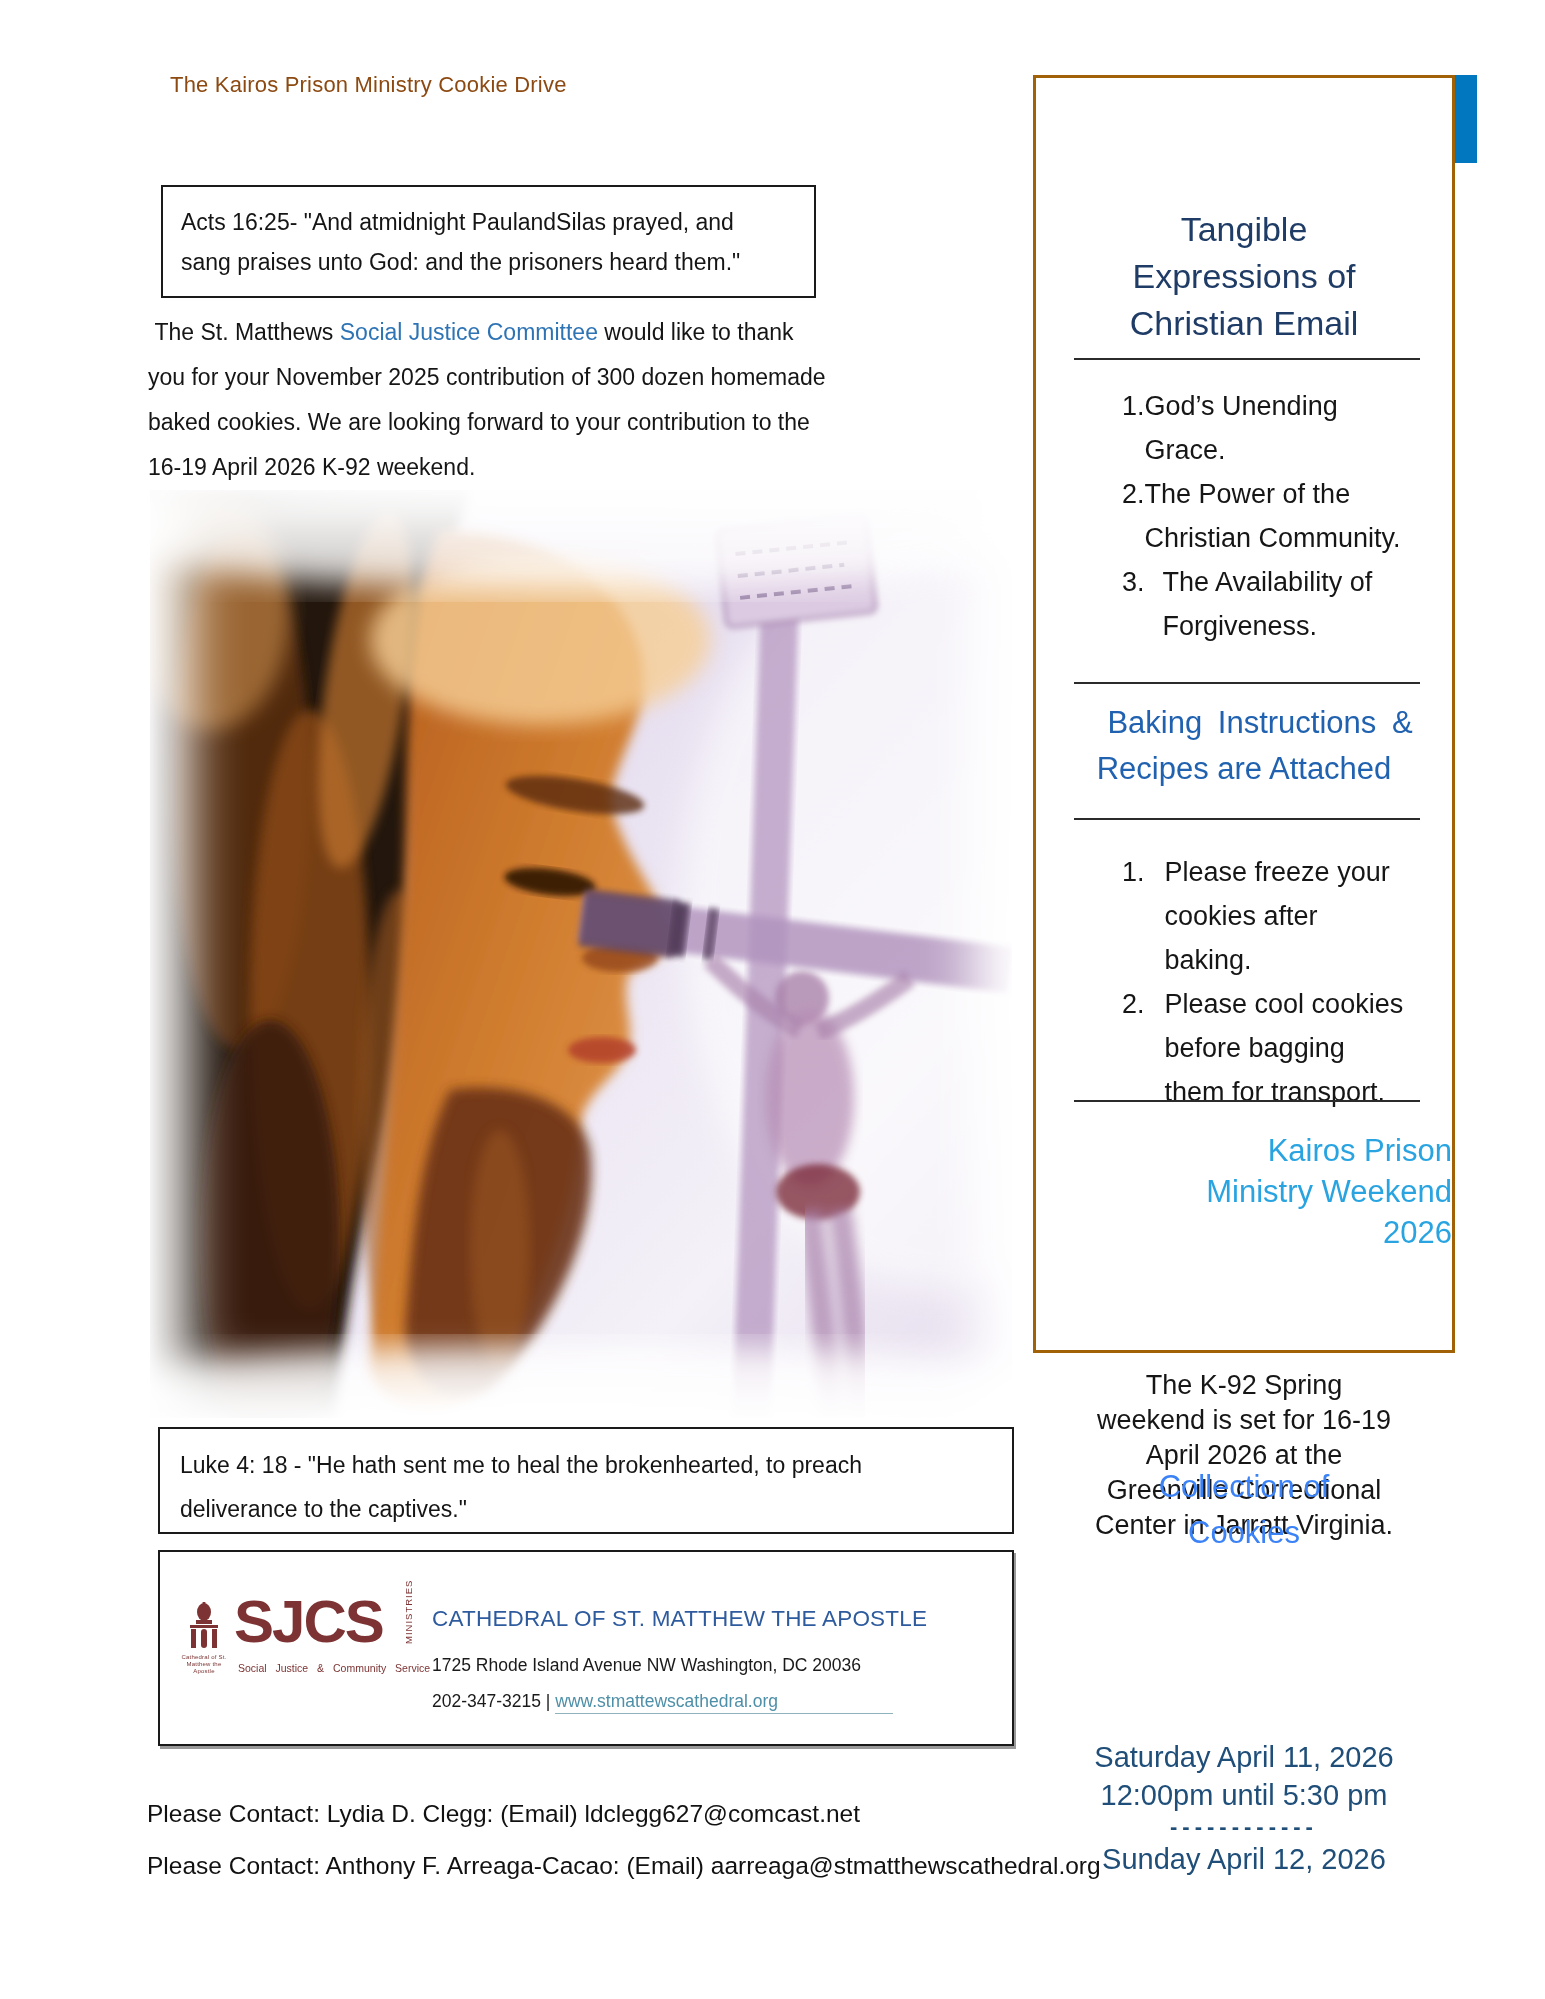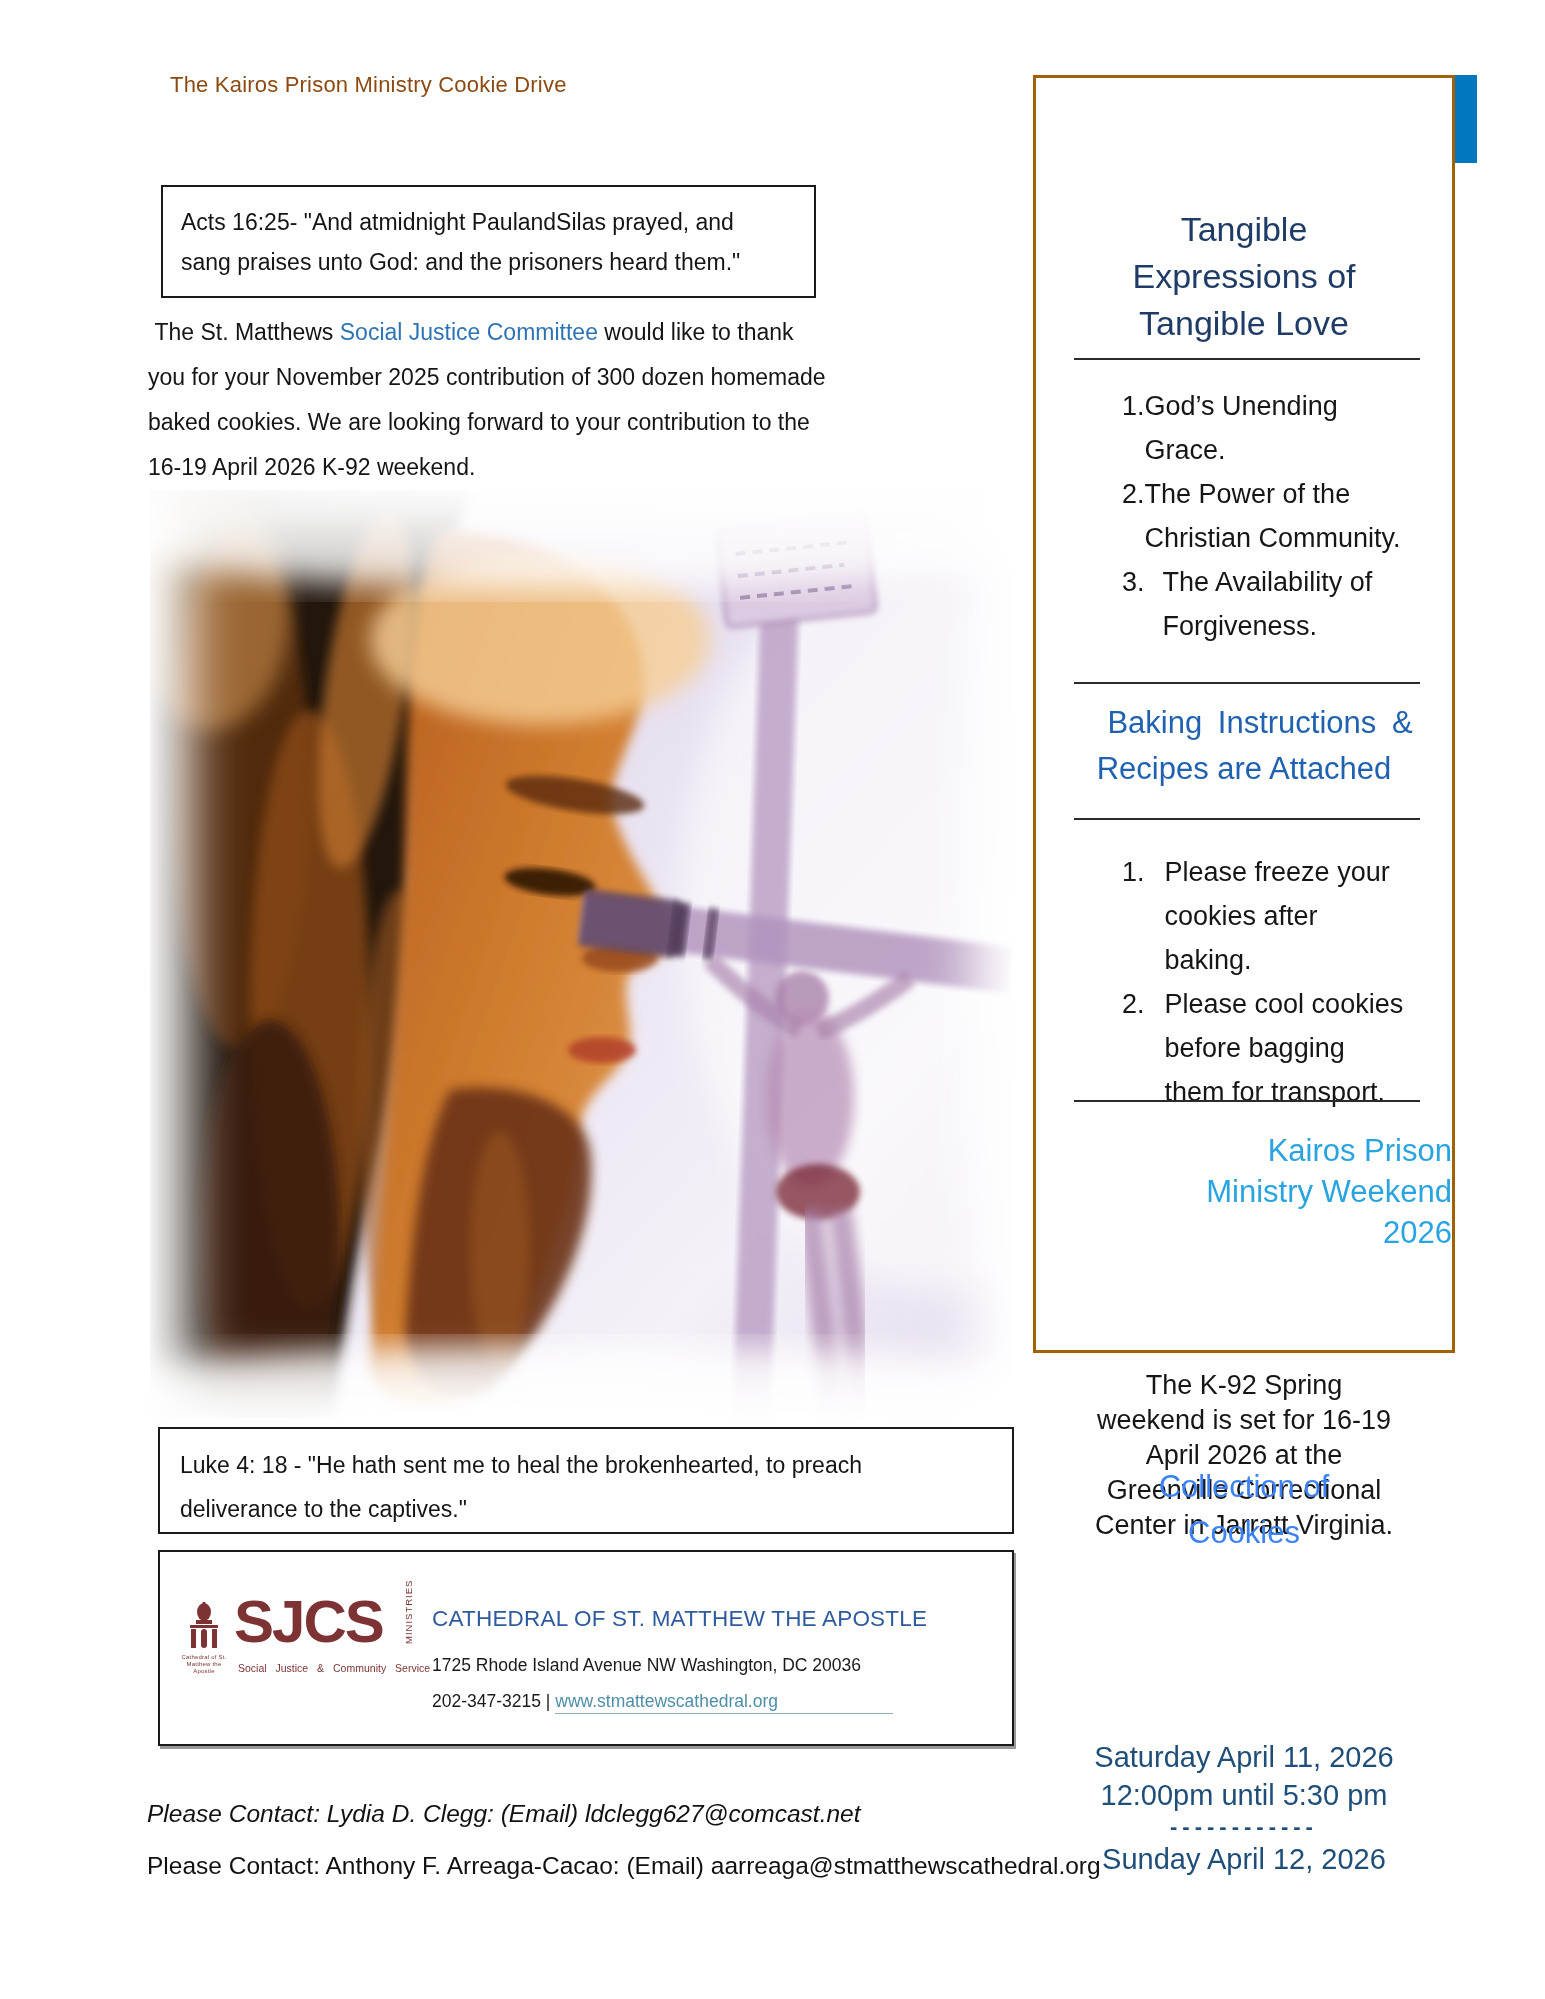--- a/index.html
+++ b/index.html
@@ -55,21 +55,21 @@
   }
   .cath-name{position:absolute;left:272px;top:54px;font-size:22.5px;color:#2E5B9E;letter-spacing:.2px;}
   .cath-addr{position:absolute;left:272px;top:103px;font-size:17.5px;color:#1a1a1a;}
   .cath-phone{position:absolute;left:272px;top:139px;font-size:17.5px;color:#1a1a1a;}
   .cath-phone .url{
     color:#4E8FA8;border-bottom:1px solid #8fb2bf;padding-right:115px;padding-bottom:2px;
   }
 
   
   .contact{position:absolute;left:147px;font-size:24.5px;color:#111;}
-  .contact.c1{top:1800px;font-style:italic;}
+  .contact.c1{top:1800px;}
   .contact.c2{top:1852px;}
 
   
   .sidebar{
     position:absolute;left:1033px;top:75px;width:422px;height:1278px;
     border:3px solid #a16207;background:#fff;
   }
   .blue-bar{position:absolute;left:1033px;top:75px;width:444px;height:88px;background:#0077BE;}
   .sb{position:absolute;left:0;width:100%;text-align:center;}
   .sb-head{top:128px;font-size:34px;line-height:47px;color:#1F3C66;}
@@ -218,21 +218,21 @@
 
 <div class="contact c1" data-name="contact-line-1">Please Contact: Lydia D. Clegg: (Email) ldclegg627@comcast.net</div>
 <div class="contact c2" data-name="contact-line-2">Please Contact: Anthony F. Arreaga-Cacao: (Email) aarreaga@stmatthewscathedral.org</div>
 
 <div class="blue-bar" data-name="sidebar-header-bar"></div>
 <div class="sidebar" data-name="sidebar-panel">
 
   <div class="sb sb-head" data-name="sidebar-heading">
     <div data-name="sidebar-heading-line">Tangible</div>
     <div data-name="sidebar-heading-line">Expressions of</div>
-    <div data-name="sidebar-heading-line">Tangible Love</div>
+    <div data-name="sidebar-heading-line">Christian Email</div>
   </div>
   <div class="rule r1" data-name="divider"></div>
 
   <ol class="side-list l1" data-name="expressions-list">
     <li class="side-item" data-name="list-item">
       <span class="marker" data-name="list-marker">1.</span>
       <span class="li-text" data-name="list-text">God’s Unending Grace.</span>
     </li>
     <li class="side-item" data-name="list-item">
       <span class="marker" data-name="list-marker">2.</span>

